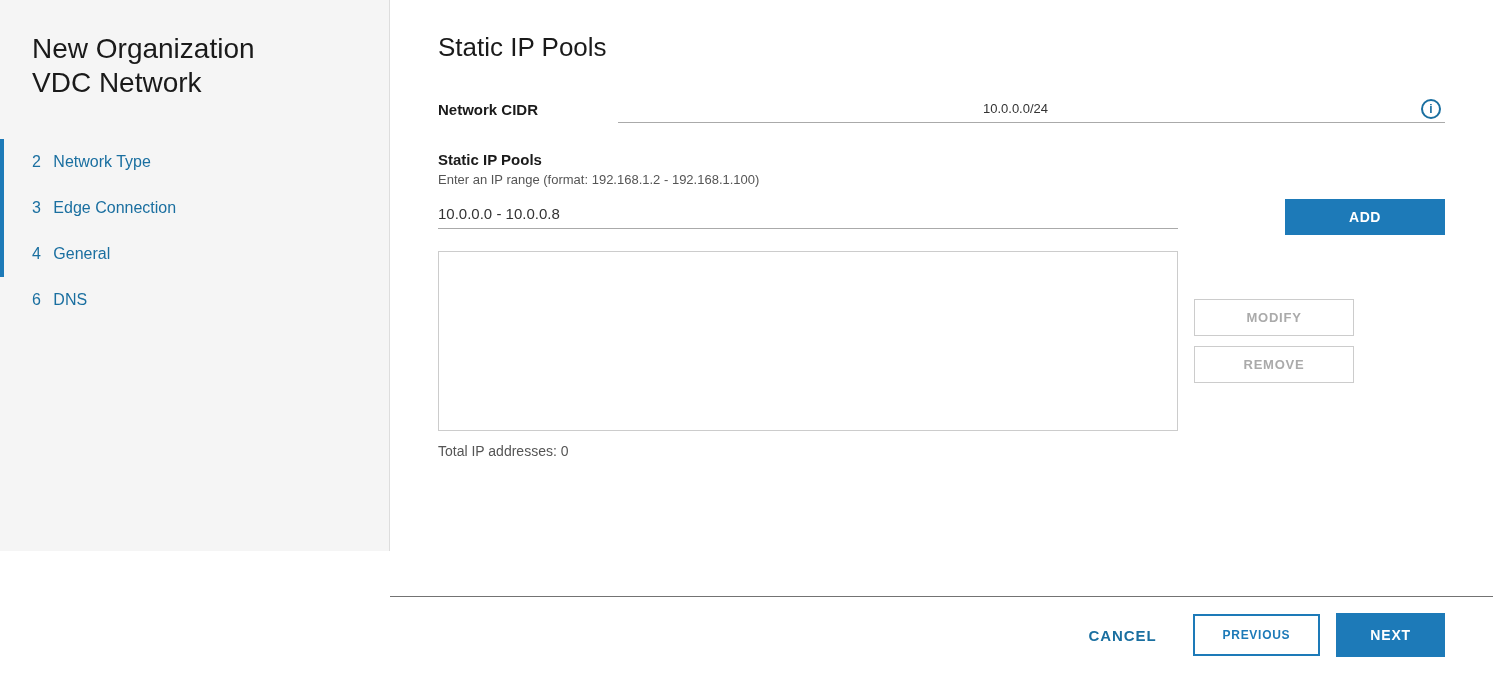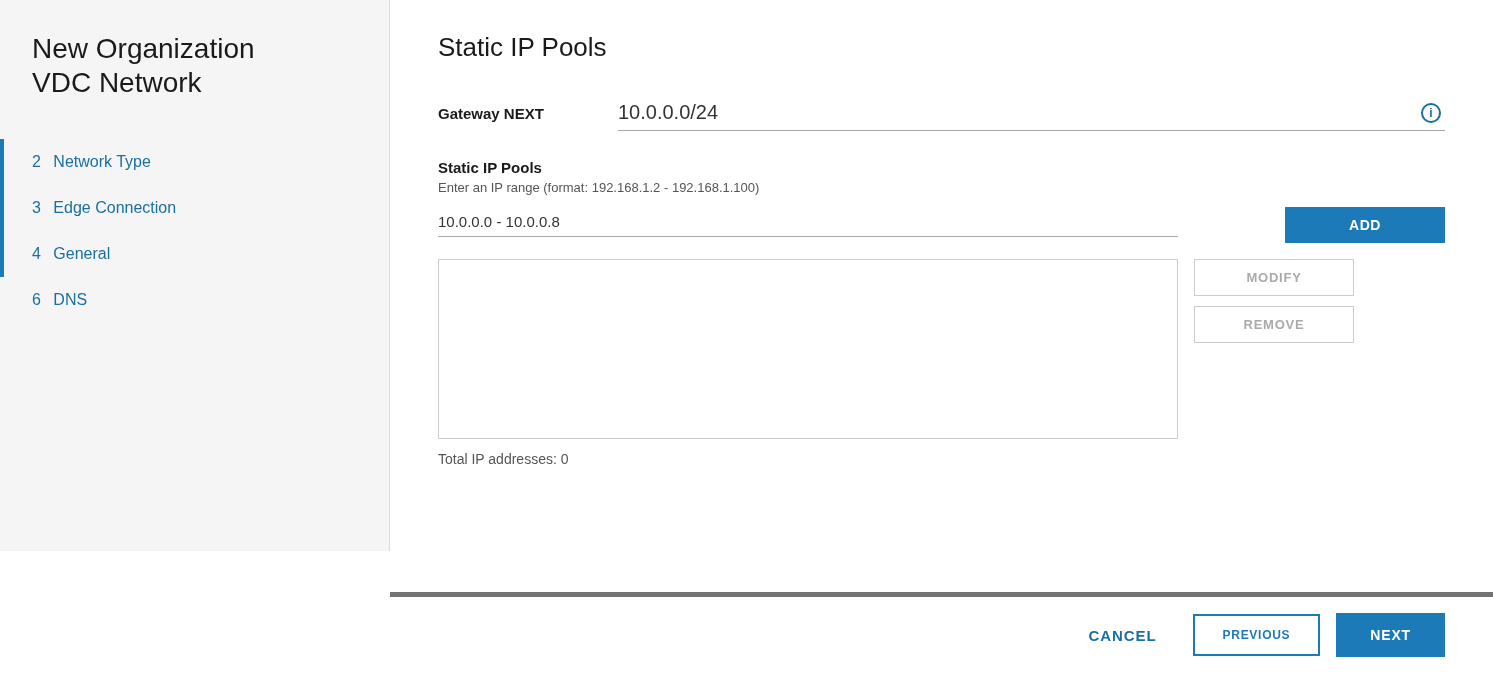--- a/index.html
+++ b/index.html
@@ -116,24 +116,25 @@
       display: flex;
       align-items: center;
       position: relative;
     }
 
     .form-input {
       width: 100%;
       border: none;
       border-bottom: 1px solid #aaa;
       padding: 6px 32px 6px 0;
-      font-size: 20px;
+      font-size: 13px;
       color: #333;
       background: transparent;
       outline: none;
+      text-align: center;
     }
 
     .info-icon {
       position: absolute;
       right: 4px;
       top: 50%;
       transform: translateY(-50%);
       width: 20px;
       height: 20px;
       border: 2px solid #1a6fa0;
@@ -210,20 +211,21 @@
       min-height: 180px;
       max-width: 740px;
       background: #fff;
     }
 
     .pool-actions {
       display: flex;
       flex-direction: column;
       gap: 10px;
       min-width: 160px;
+      margin-top: 48px;
     }
 
     .btn-secondary {
       background: #fff;
       color: #aaa;
       border: 1px solid #ccc;
       padding: 10px 16px;
       font-size: 13px;
       font-weight: 600;
       letter-spacing: 0.06em;
@@ -237,21 +239,21 @@
       color: #555;
       margin-top: 4px;
     }
 
     
     .footer {
       display: flex;
       align-items: center;
       justify-content: flex-end;
       padding: 16px 48px;
-      border-top: 5px solid #737373;
+      border-top: 1px solid #737373;
       gap: 16px;
       background: #fff;
     }
 
     .btn-cancel {
       background: transparent;
       color: #1a6fa0;
       border: none;
       font-size: 15px;
       font-weight: 600;
@@ -330,21 +332,21 @@
 
   </ul>
 </aside>
 
 <main class="main">
   <div class="content-area">
 
     <h1 class="page-title">Static IP Pools</h1>
 
     <div class="form-row">
-      <label class="form-label">Gateway NEXT</label>
+      <label class="form-label">Network CIDR</label>
       <div class="form-input-wrap">
         <input class="form-input" type="text" value="10.0.0.0/24" style="">
         <span class="info-icon">i</span>
       </div>
     </div>
 
     <div class="section-header">
       <div class="section-title">Static IP Pools</div>
       <div class="section-hint">Enter an IP range (format: 192.168.1.2 - 192.168.1.100)</div>
     </div>

